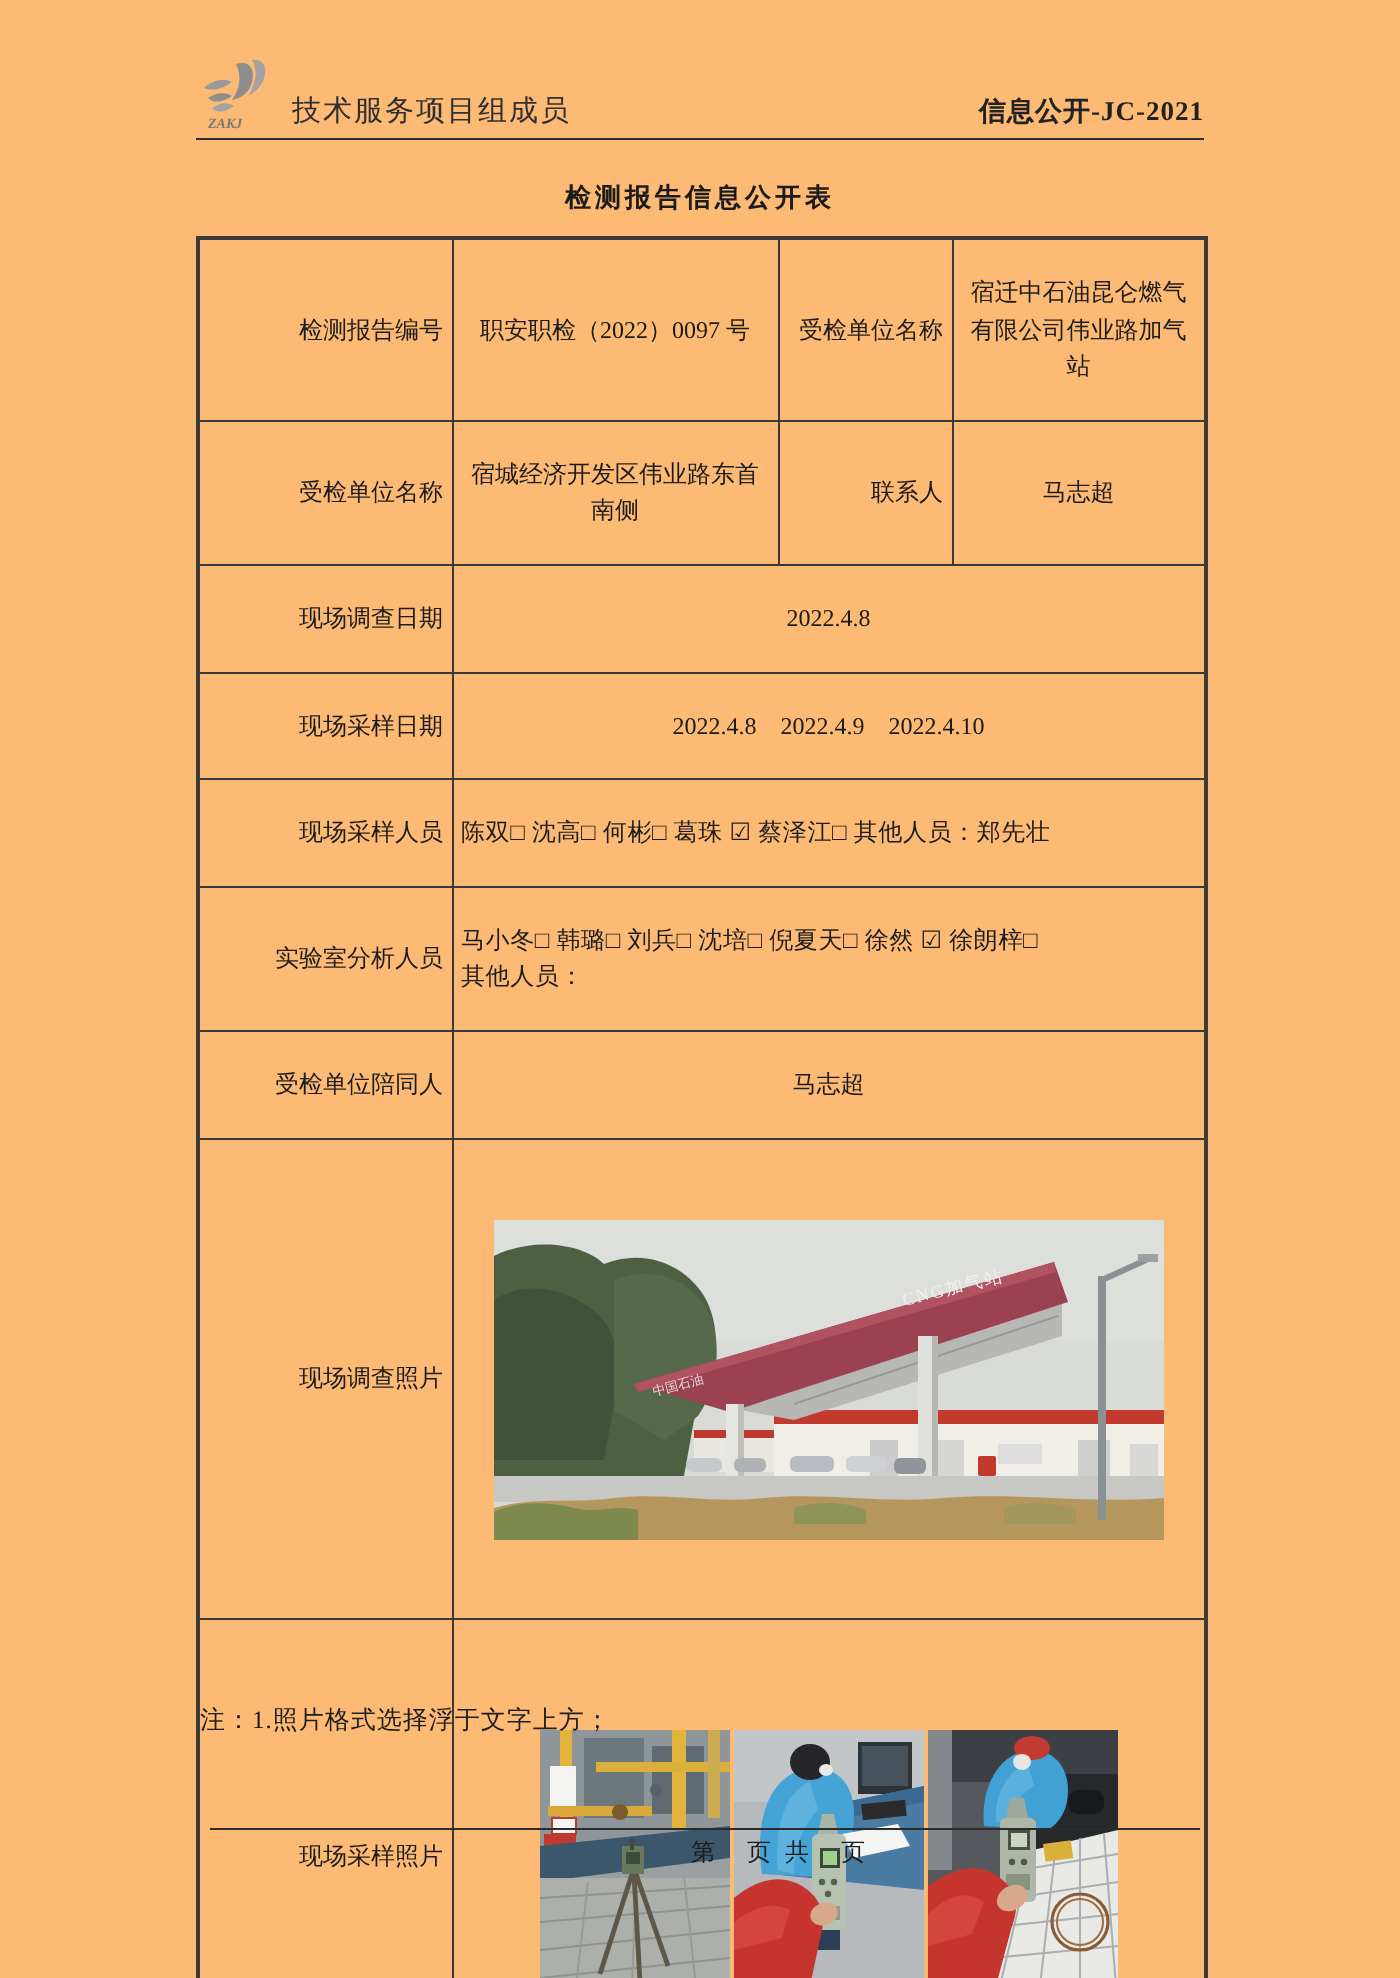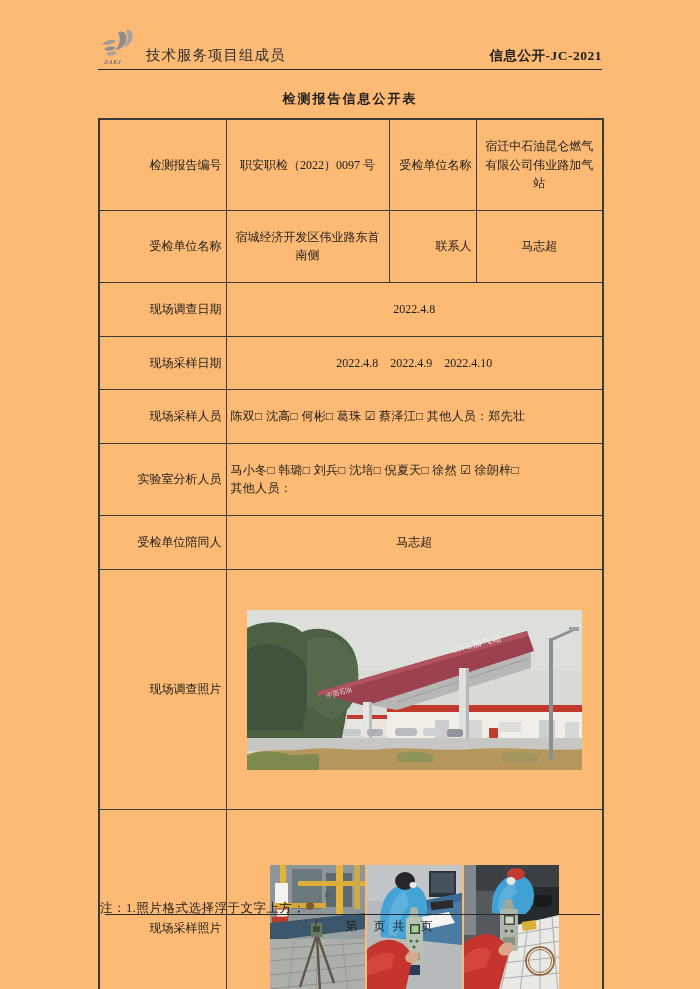--- a/index.html
+++ b/index.html
@@ -49,21 +49,21 @@
   tr.r3 { height:20px; } tr.r4 { height:18px; }
   tr.r5 { height:18px; } tr.r6 { height:18px; }
   tr.r7 { height:19px; } tr.r8 { height:39px;margin-left:15px; }
   tr.r9 { height:19px; } tr.r10 { height:240px; } tr.r11 { height:240px; }
   td.photo-cell { vertical-align:middle; }
   .photo1-wrap { display:flex; justify-content:center; align-items:center; padding-top:2px; }
   .photo3-wrap { display:flex; justify-content:center; align-items:center; gap:2px; }
   .ph { display:block; }
   
   .note {
-    position:absolute; left:100px; top:900px;
+    position:absolute; left:100px; top:852px;
     font-size:12.5px; letter-spacing:.5px;
   }
   .footer-line {
     position:absolute; left:105px; top:914px; width:495px;
     border-top:1.5px solid #2b2b2b;
   }
   .footer-text {
     position:absolute; left:0; top:918px; width:100%;
     text-align:center; font-size:12px; letter-spacing:2px;margin-left:40px;
   }

